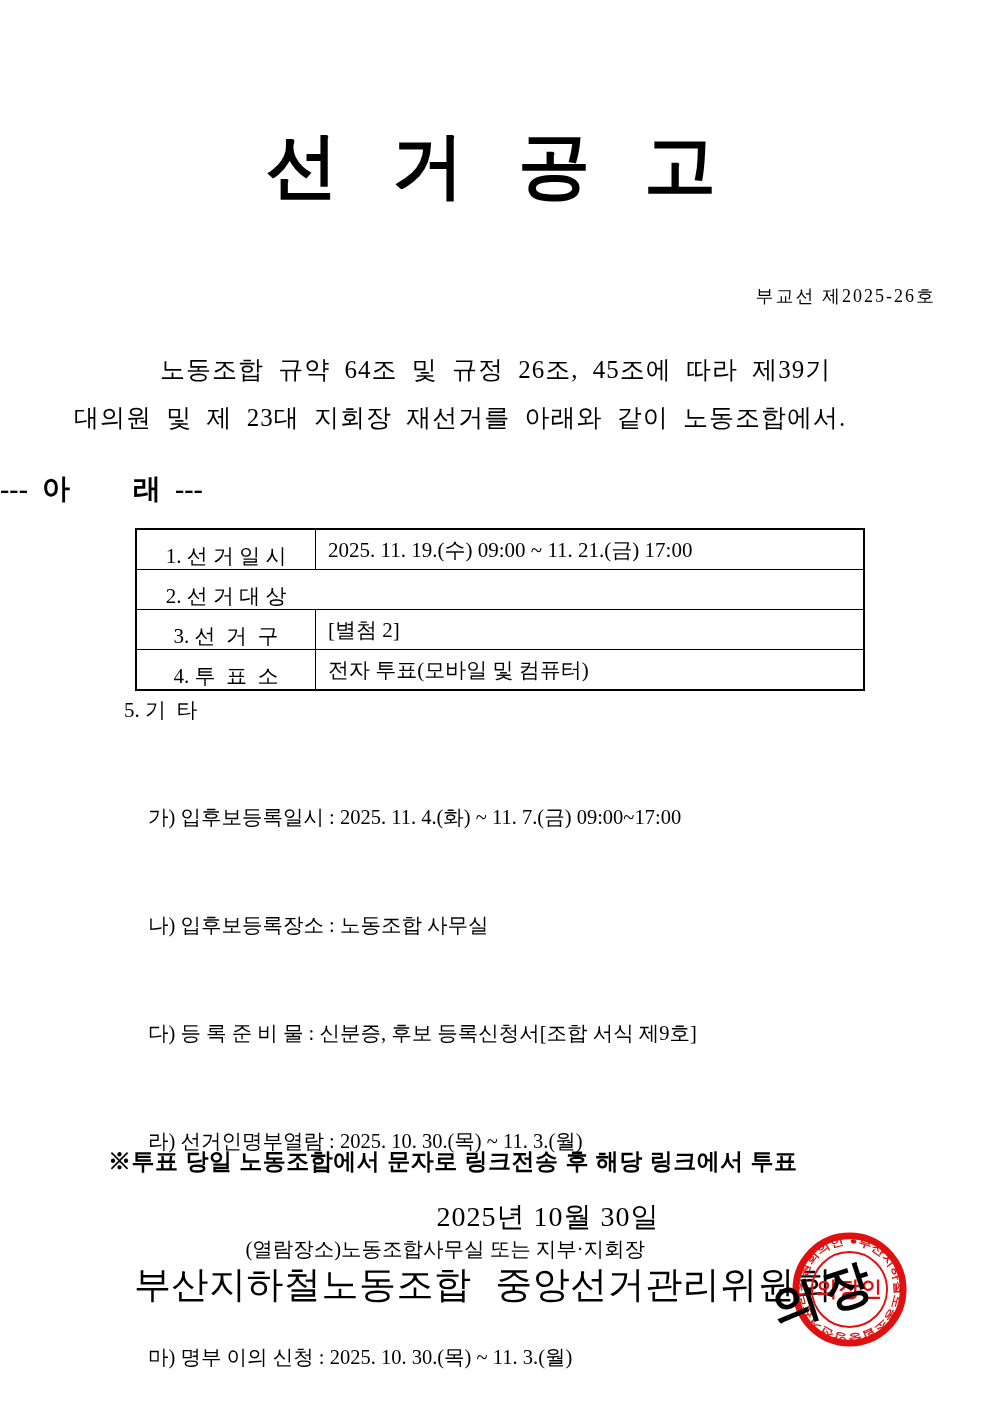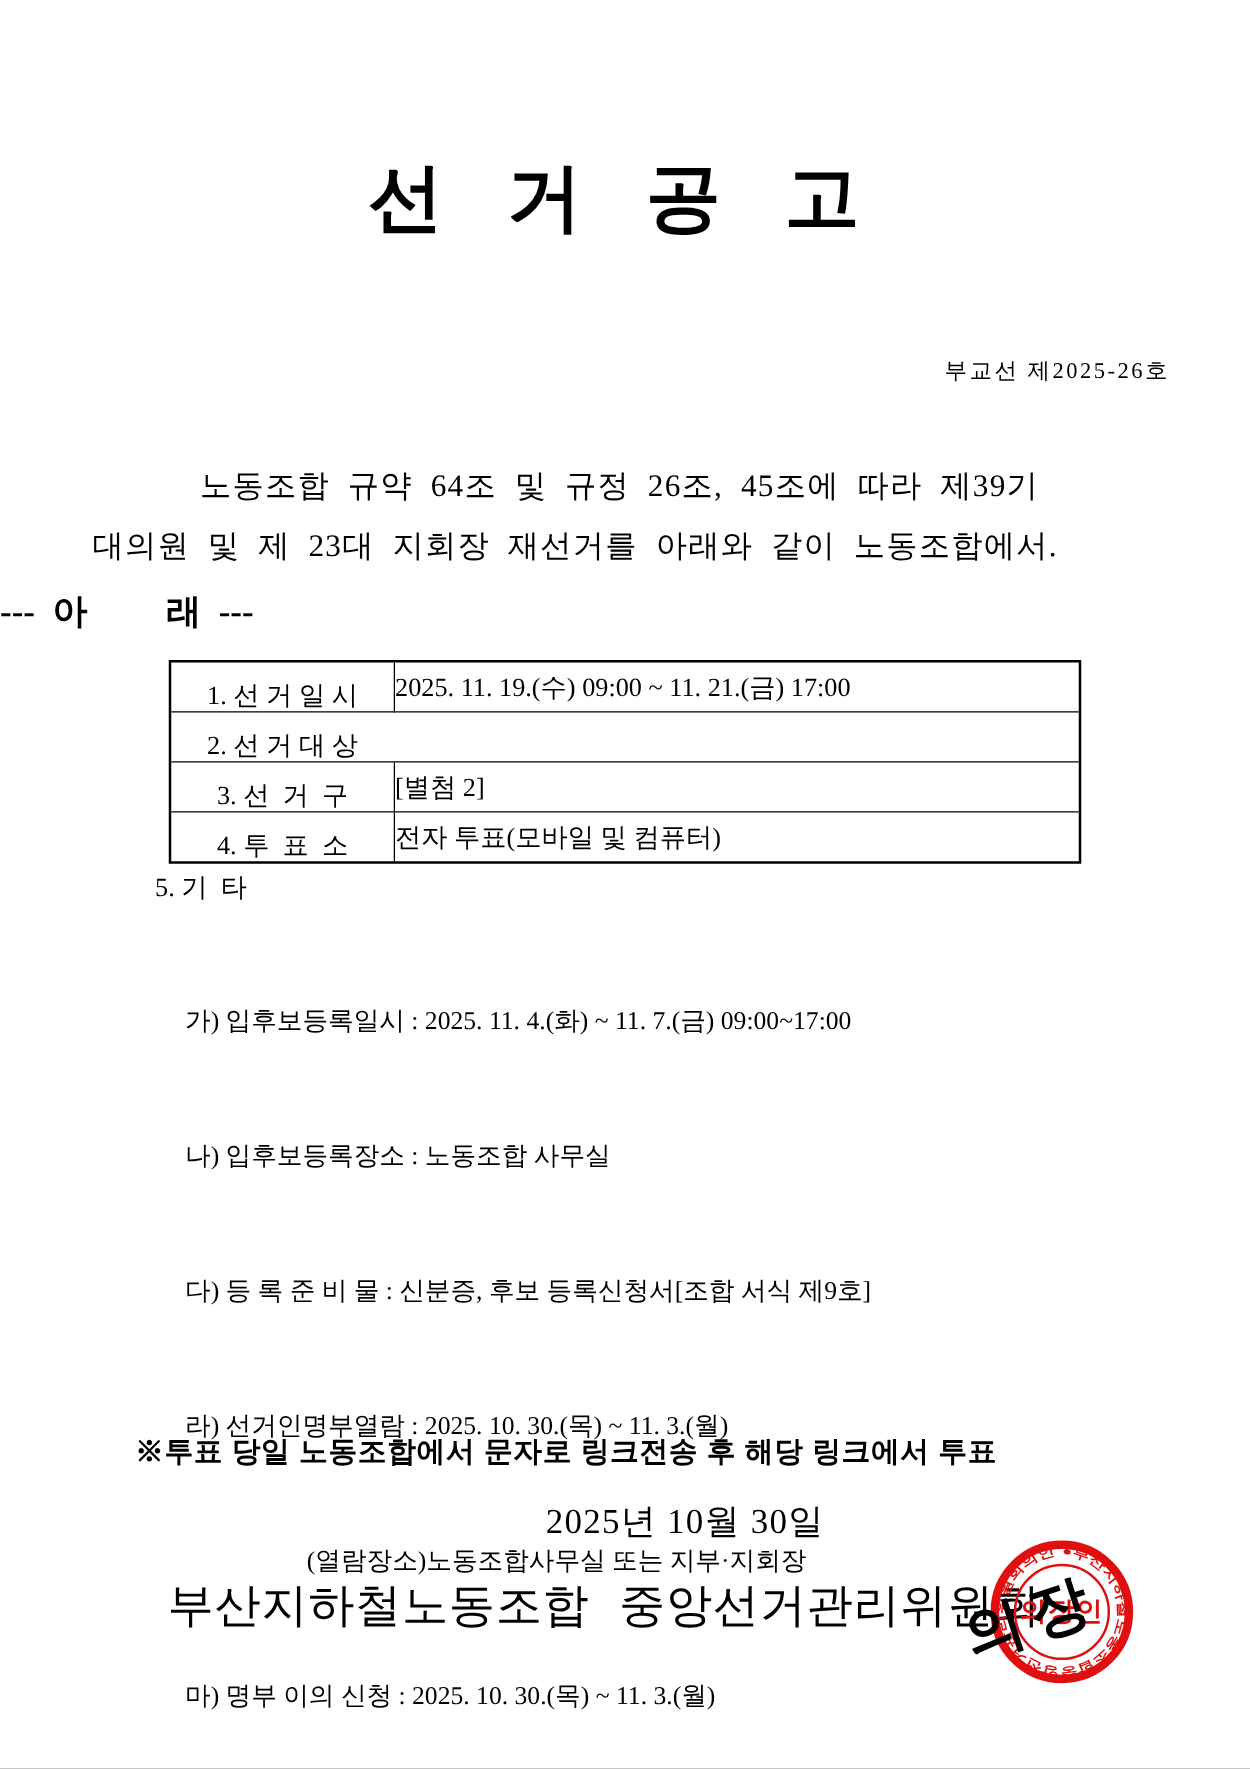--- a/index.html
+++ b/index.html
@@ -10,32 +10,32 @@
     background:#ffffff;
     font-family:"Liberation Serif", serif;
     color:#000;
     overflow:hidden;
   }
   .abs{position:absolute;}
 
   .title{
     top:118px;left:0;width:100%;
     text-align:center;
-    font-size:60px;
+    font-size:72px;
     font-weight:600;
     letter-spacing:18px;
     white-space:pre;
   }
   .doc-number{
     top:284px;right:64px;
     font-size:18px;
     letter-spacing:2px;
   }
   .body-text{
-    top:366px;left:74px;right:58px;
+    top:346px;left:74px;right:58px;
     font-size:25px;
     line-height:48px;
     word-spacing:7px;
     letter-spacing:1px;
   }
   .body-line1{padding-left:86px;}
   .below-divider{
     top:470px;left:0;width:100%;
     text-align:left;
     font-size:28px;
@@ -56,20 +56,21 @@
   .info-row + .info-row{border-top:1px solid #000;}
   .info-label{
     display:flex;align-items:center;justify-content:center;
     font-size:21px;
     white-space:pre;
     margin-top:12px;
   }
   .info-value{
     border-left:1px solid #000;
     display:flex;align-items:center;
+    padding-left:12px;
     font-size:21px;
     white-space:pre;
   }
 
   .misc-heading{
     top:696px;left:124px;
     font-size:21px;
     white-space:pre;
   }
   .misc-list{

